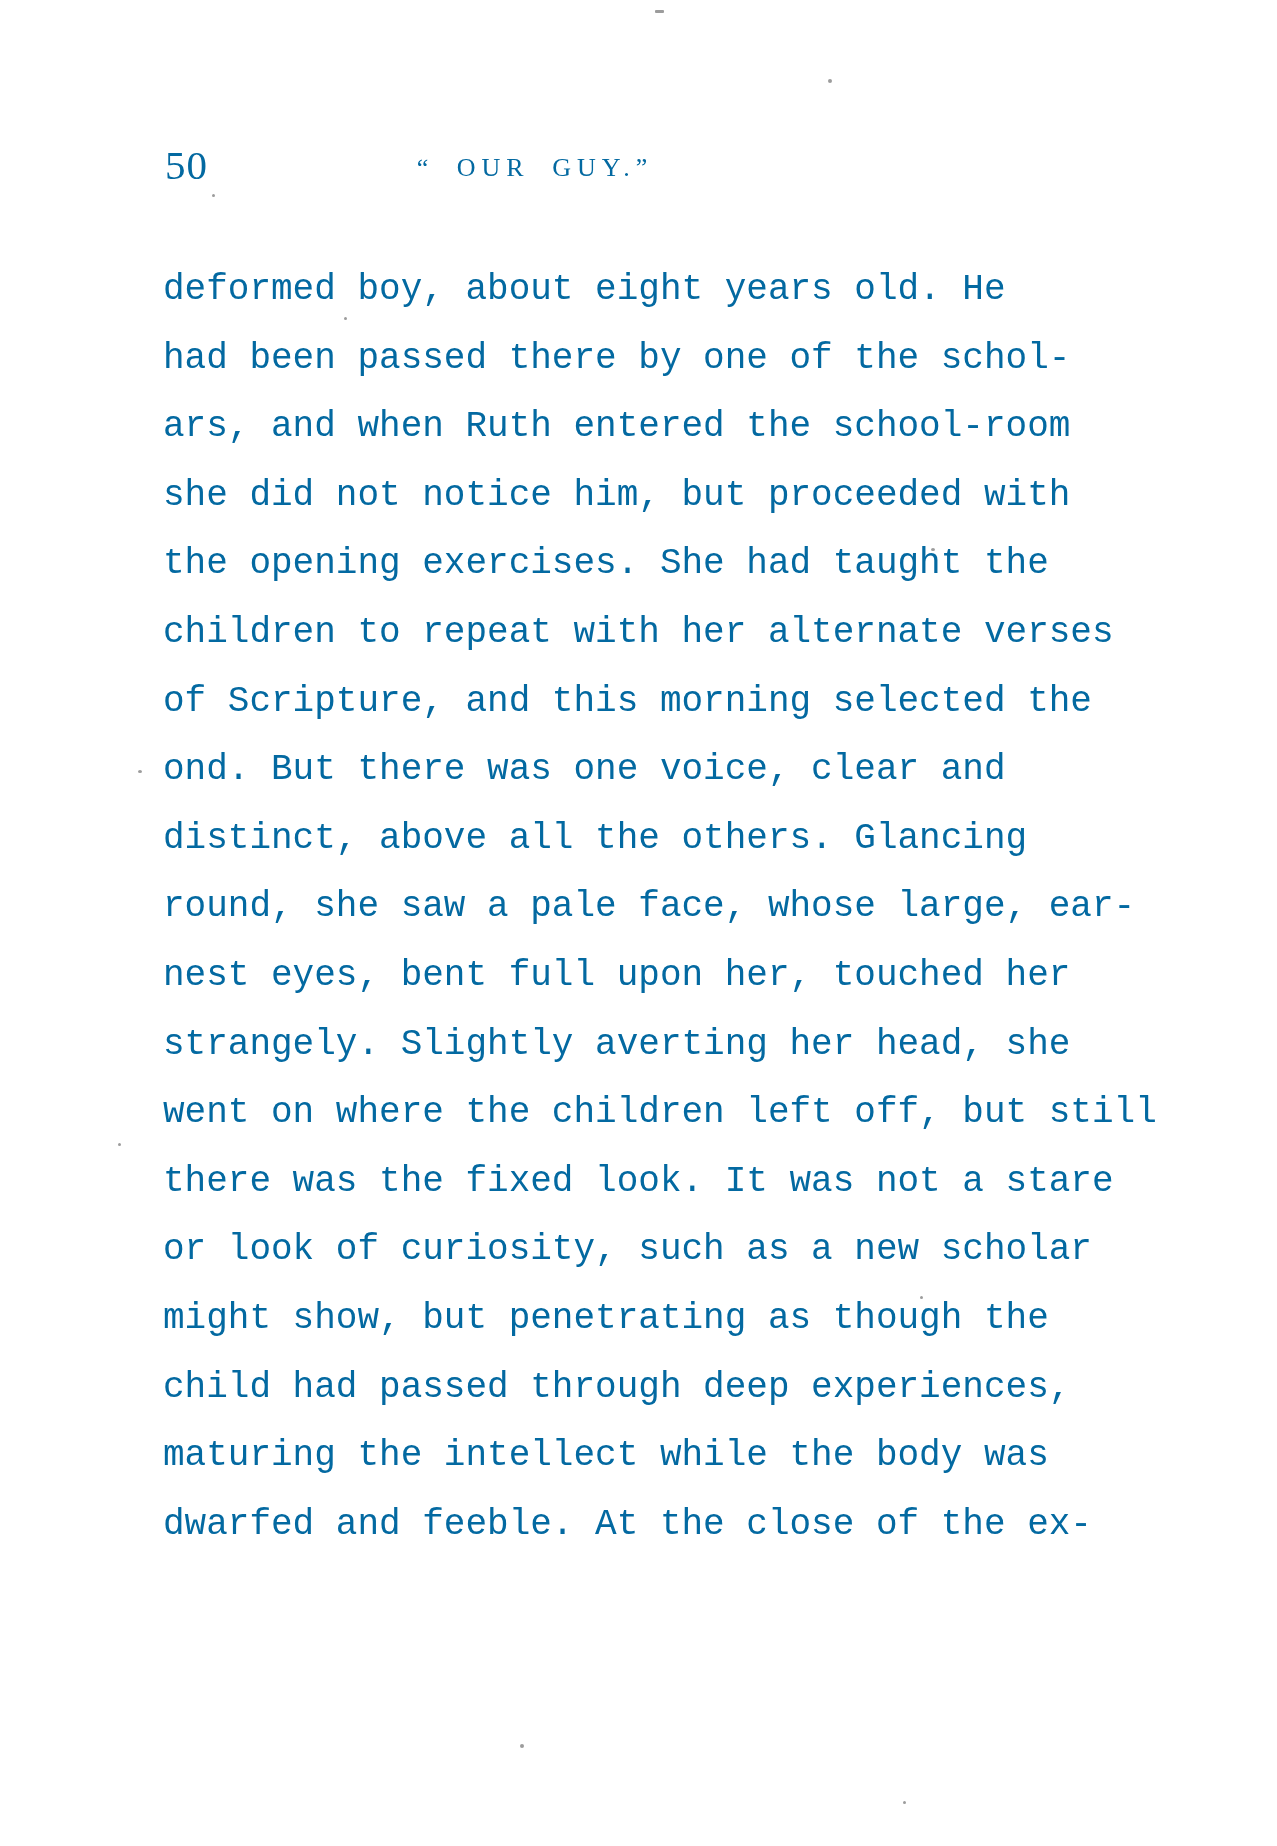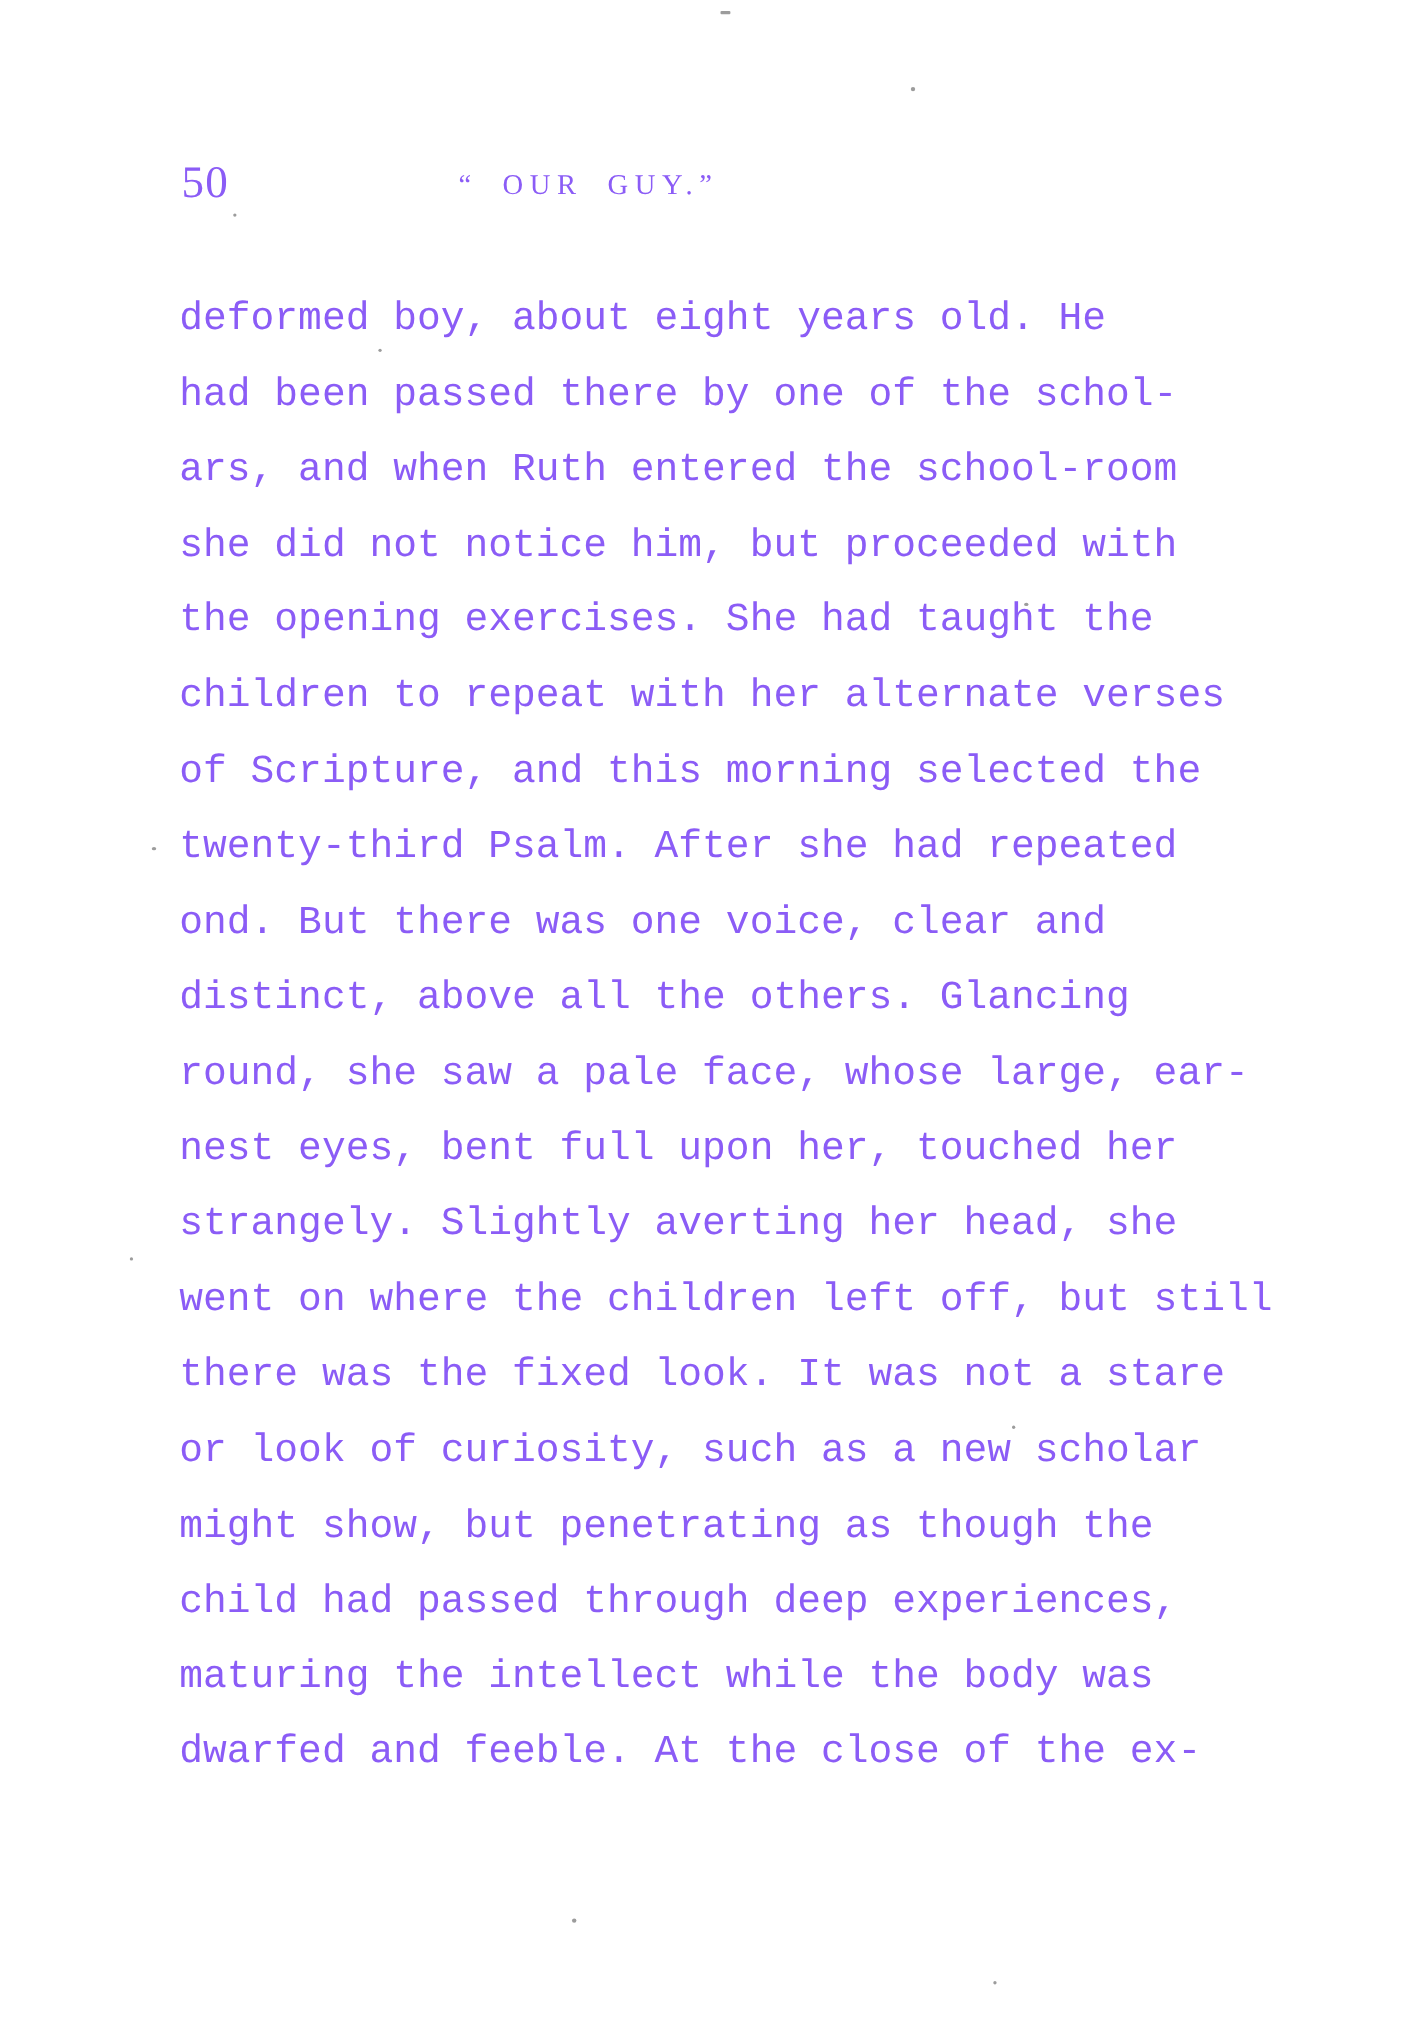--- a/index.html
+++ b/index.html
@@ -5,21 +5,21 @@
   html, body {
     margin: 0;
     padding: 0;
     background: #ffffff;
   }
   .page {
     position: relative;
     width: 1277px;
     height: 1832px;
     background: #ffffff;
-    color: #8b5cf6;
+    color: #0369a1;
     font-family: "Liberation Serif", "DejaVu Serif", serif;
     overflow: hidden;
   }
   .header {
     position: absolute;
     top: 142px;
     left: 163px;
     width: 744px;
     height: 48px;
   }
@@ -79,21 +79,20 @@
   </div>
 
   <div class="body-text">
       <div class="line">deformed boy, about eight years old.  He</div>
       <div class="line">had been passed there by one of the schol-</div>
       <div class="line">ars, and when Ruth entered the school-room</div>
       <div class="line">she did not notice him, but proceeded with</div>
       <div class="line">the opening exercises.  She had taught the</div>
       <div class="line">children to repeat with her alternate verses</div>
       <div class="line">of Scripture, and this morning selected the</div>
-      <div class="line">twenty-third Psalm.  After she had repeated</div>
       <div class="line">ond.  But there was one voice, clear and</div>
       <div class="line">distinct, above all the others.  Glancing</div>
       <div class="line">round, she saw a pale face, whose large, ear-</div>
       <div class="line">nest eyes, bent full upon her, touched her</div>
       <div class="line">strangely.  Slightly averting her head, she</div>
       <div class="line">went on where the children left off, but still</div>
       <div class="line">there was the fixed look.  It was not a stare</div>
       <div class="line">or look of curiosity, such as a new scholar</div>
       <div class="line">might show, but penetrating as though the</div>
       <div class="line">child had passed through deep experiences,</div>

